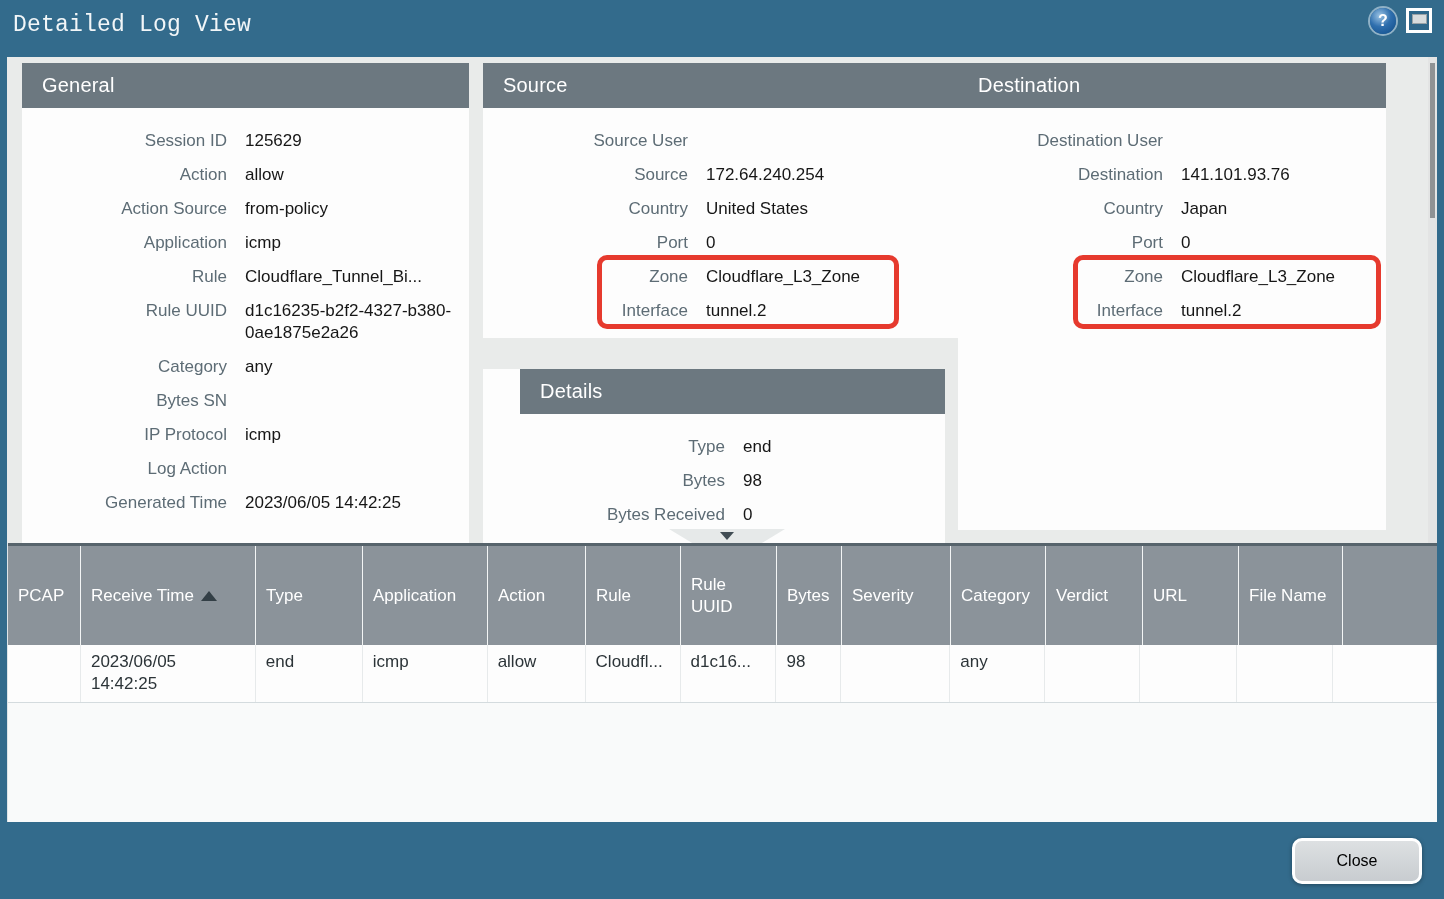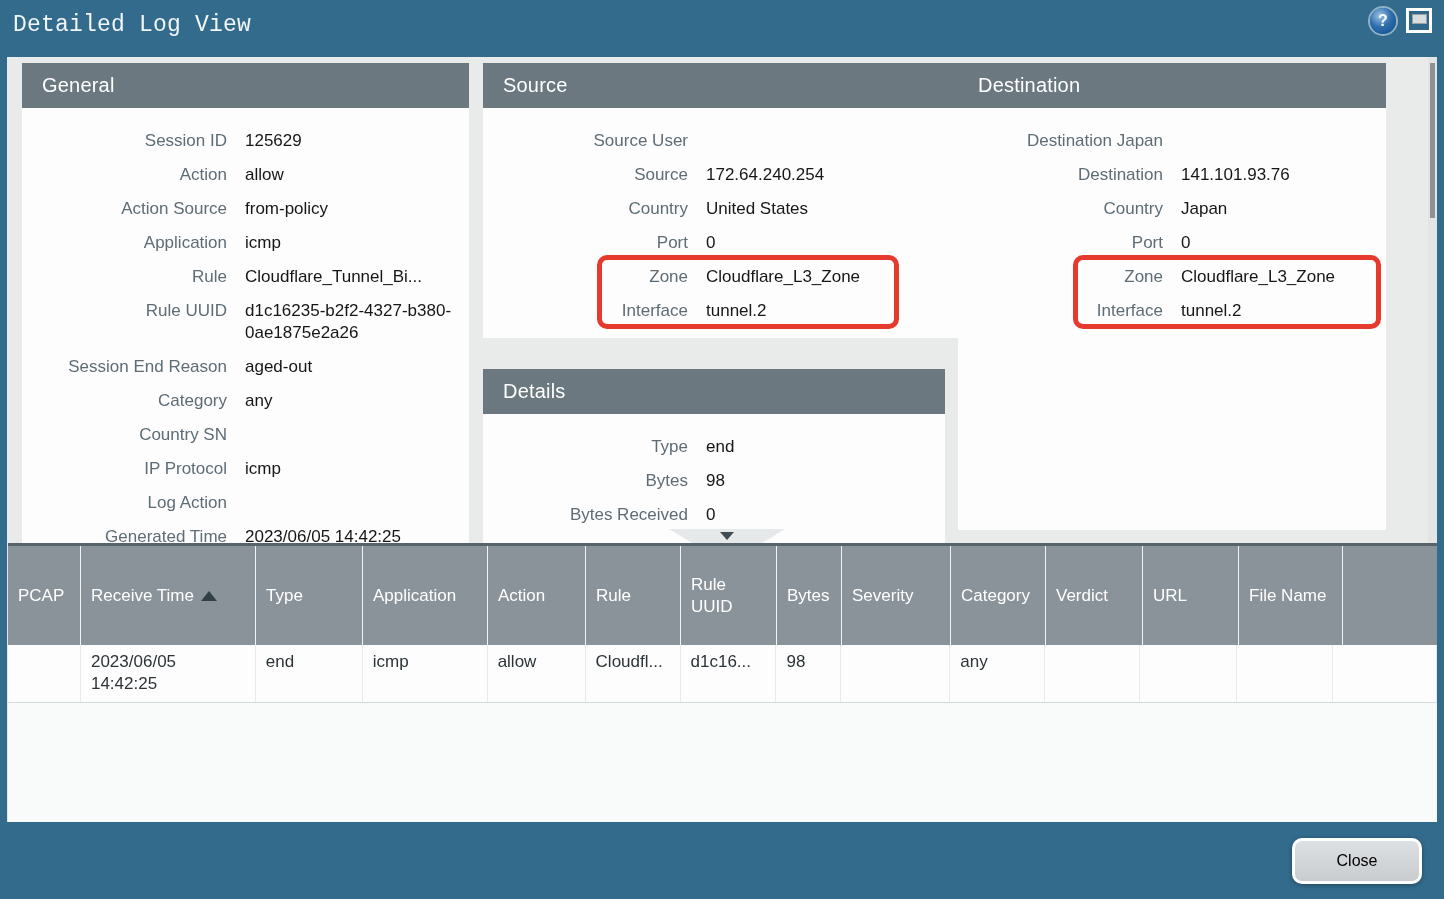--- a/index.html
+++ b/index.html
@@ -42,21 +42,21 @@
     height: 45px; background: #6c7880; color: #fff;
     font-size: 20px; font-weight: 400; line-height: 45px; padding-left: 20px;
     letter-spacing: 0.2px;
   }
   .panel-body { padding-top: 22px; position: relative; }
   .row { display: flex; margin-bottom: 12px; line-height: 22px; font-size: 17px; }
   .lbl { width: 205px; text-align: right; color: #5d6c75; flex-shrink: 0; }
   .val { margin-left: 18px; color: #161616; max-width: 215px; word-wrap: break-word; }
   .p-general     { left: 15px;  top: 6px;   width: 447px; height: 556px; }
   .p-source      { left: 476px; top: 6px;   width: 551px; height: 275px; }
-  .p-details     { left: 476px; top: 312px; width: 462px; height: 240px; }
+  .p-details     { left: 476px; top: 312px; width: 462px; height: 240px; padding-left: 37px; }
   .p-destination { left: 951px; top: 6px;   width: 428px; height: 467px; }
   .highlight-box {
     position: absolute; border: 5px solid #e63a2e; border-radius: 10px;
     pointer-events: none;
   }
   .hl-src { left: 114px; top: 192px; width: 302px; height: 74px; }
   .hl-dst { left: 115px; top: 192px; width: 308px; height: 74px; }
   
   .v-scroll-track {
     position: absolute; right: 0; top: 0; width: 9px; height: 486px;
@@ -150,29 +150,25 @@
         </div>
       <div class="row">
           <span class="lbl">Rule</span>
           <span class="val">Cloudflare_Tunnel_Bi...</span>
         </div>
       <div class="row">
           <span class="lbl">Rule UUID</span>
           <span class="val">d1c16235-b2f2-4327-b380-0ae1875e2a26</span>
         </div>
       <div class="row">
-          <span class="lbl">Session End Reason</span>
-          <span class="val">aged-out</span>
-        </div>
-      <div class="row">
           <span class="lbl">Category</span>
           <span class="val">any</span>
         </div>
       <div class="row">
-          <span class="lbl">Country SN</span>
+          <span class="lbl">Bytes SN</span>
           <span class="val"></span>
         </div>
       <div class="row">
           <span class="lbl">IP Protocol</span>
           <span class="val">icmp</span>
         </div>
       <div class="row">
           <span class="lbl">Log Action</span>
           <span class="val"></span>
         </div>
@@ -229,21 +225,21 @@
           <span class="lbl">Bytes Received</span>
           <span class="val">0</span>
         </div>
     </div>
   </div>
 
   <div class="panel p-destination">
     <div class="panel-header">Destination</div>
     <div class="panel-body">
       <div class="row">
-          <span class="lbl">Destination Japan</span>
+          <span class="lbl">Destination User</span>
           <span class="val"></span>
         </div>
       <div class="row">
           <span class="lbl">Destination</span>
           <span class="val">141.101.93.76</span>
         </div>
       <div class="row">
           <span class="lbl">Country</span>
           <span class="val">Japan</span>
         </div>

